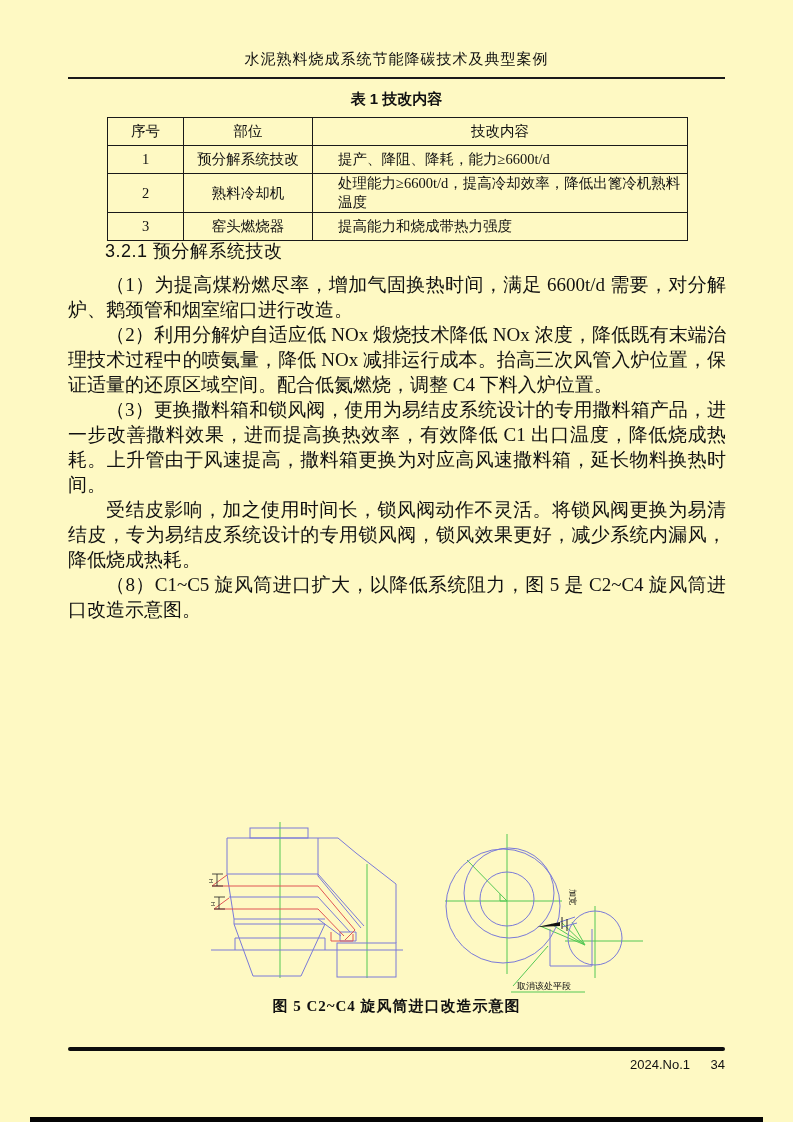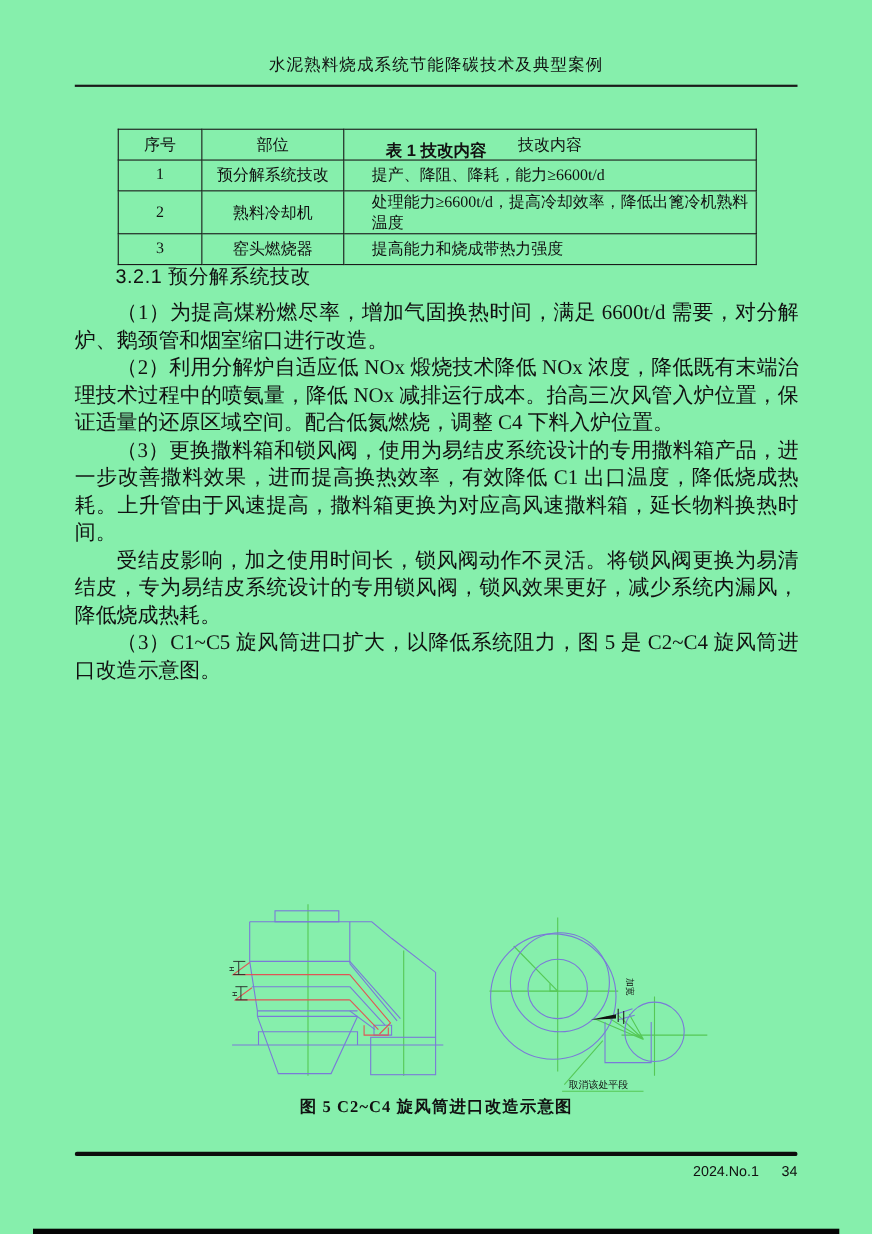--- a/index.html
+++ b/index.html
@@ -1,38 +1,37 @@
 <!DOCTYPE html>
 <html><head>
 <meta charset="utf-8">
 <style>
   html,body{margin:0;padding:0;background:#888;}
   .page{
     position:relative;
     width:793px;height:1122px;
-    background:#86efac;
+    background:#fef9c3;
     font-family:"Liberation Serif", serif;
     color:#111;
     overflow:hidden;
     margin:0 auto;
   }
   
   .header{
     position:absolute;top:50px;left:68px;right:68px;
     text-align:center;
     font-size:15px;letter-spacing:1px;
     padding-bottom:8px;
     border-bottom:2px solid #1a1a1a;
   }
   
   .table-caption{
     position:absolute;top:90px;left:0;right:0;
     text-align:center;font-weight:bold;font-size:15px;
     font-family:"Liberation Sans", sans-serif;
-    margin-top:38px;
   }
   table.mod-table{
     position:absolute;top:117px;left:107px;
     width:581px;border-collapse:collapse;
     font-size:14.5px;
     border-radius:24px;
   }
   table.mod-table th, table.mod-table td{
     border:1.3px solid #1a1a1a;
     height:27px;padding:0 6px;
@@ -117,21 +116,21 @@
     </tbody>
   </table>
 
   <div class="section-heading">3.2.1 预分解系统技改</div>
 
   <div class="body-text">
     <p>（1）为提高煤粉燃尽率，增加气固换热时间，满足 6600t/d 需要，对分解炉、鹅颈管和烟室缩口进行改造。</p>
     <p>（2）利用分解炉自适应低 NOx 煅烧技术降低 NOx 浓度，降低既有末端治理技术过程中的喷氨量，降低 NOx 减排运行成本。抬高三次风管入炉位置，保证适量的还原区域空间。配合低氮燃烧，调整 C4 下料入炉位置。</p>
     <p>（3）更换撒料箱和锁风阀，使用为易结皮系统设计的专用撒料箱产品，进一步改善撒料效果，进而提高换热效率，有效降低 C1 出口温度，降低烧成热耗。上升管由于风速提高，撒料箱更换为对应高风速撒料箱，延长物料换热时间。</p>
     <p class="no-num">受结皮影响，加之使用时间长，锁风阀动作不灵活。将锁风阀更换为易清结皮，专为易结皮系统设计的专用锁风阀，锁风效果更好，减少系统内漏风，降低烧成热耗。</p>
-    <p>（3）C1~C5 旋风筒进口扩大，以降低系统阻力，图 5 是 C2~C4 旋风筒进口改造示意图。</p>
+    <p>（8）C1~C5 旋风筒进口扩大，以降低系统阻力，图 5 是 C2~C4 旋风筒进口改造示意图。</p>
   </div>
 
   <div class="figure-area">
 
     <svg class="fig-svg" style="left:183px;top:2px;" width="232" height="180" viewBox="0 0 232 180">
       <g stroke="#55c855" stroke-width="1" fill="none">
         <line x1="97" y1="2" x2="97" y2="158"></line>
         <line x1="184" y1="44" x2="184" y2="158"></line>
       </g>
       <g stroke="#7a7ad8" stroke-width="1" fill="none">

